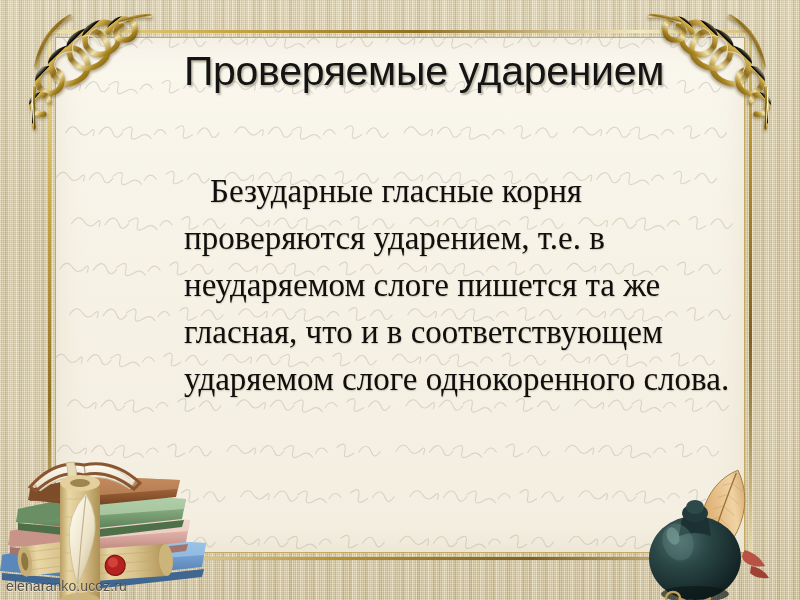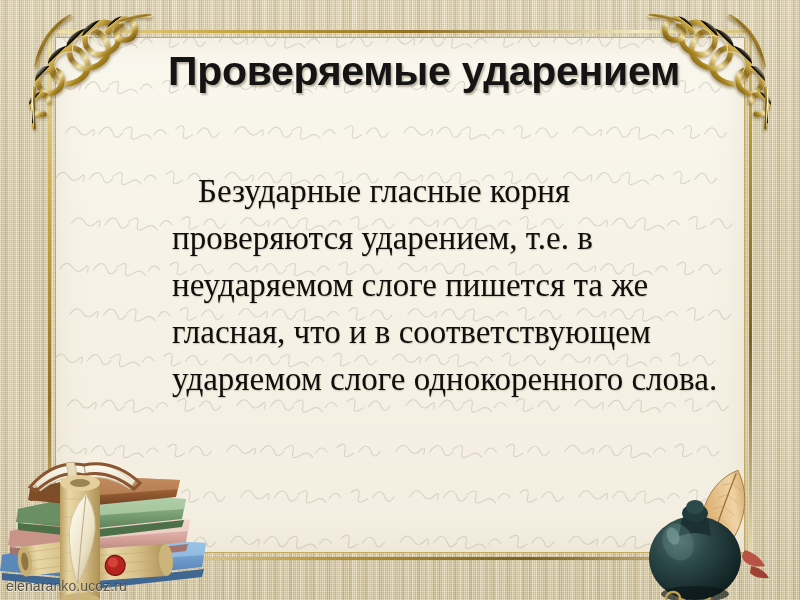--- a/index.html
+++ b/index.html
@@ -98,33 +98,33 @@
   .corner.tl { left:24px;  top:2px;  }
   .corner.tr { right:24px; top:2px;  transform:scaleX(-1); }
 
   
   .title {
     position:absolute;
     left:56px; right:56px; top:48px;
     text-align:center;
     font-family:"Liberation Sans", sans-serif;
     font-size:41px;
-    font-weight:700;
+    font-weight:400;
     letter-spacing:-0.3px;
     color:#141414;
     text-shadow:1.5px 2px 2px rgba(130,120,95,.55);
     white-space:nowrap;
     z-index:6;
     padding-left:48px;
   }
 
   
   .body-text {
     position:absolute;
-    left:172px; top:168px;
+    left:184px; top:168px;
     width:560px;
     z-index:6;
     font-family:"Liberation Serif", serif;
     font-size:33px;
     line-height:47px;
     color:#100f0d;
     text-indent:26px;
     text-align:left;
     text-shadow:0.5px 1px 1.2px rgba(140,130,105,.42);
   }

